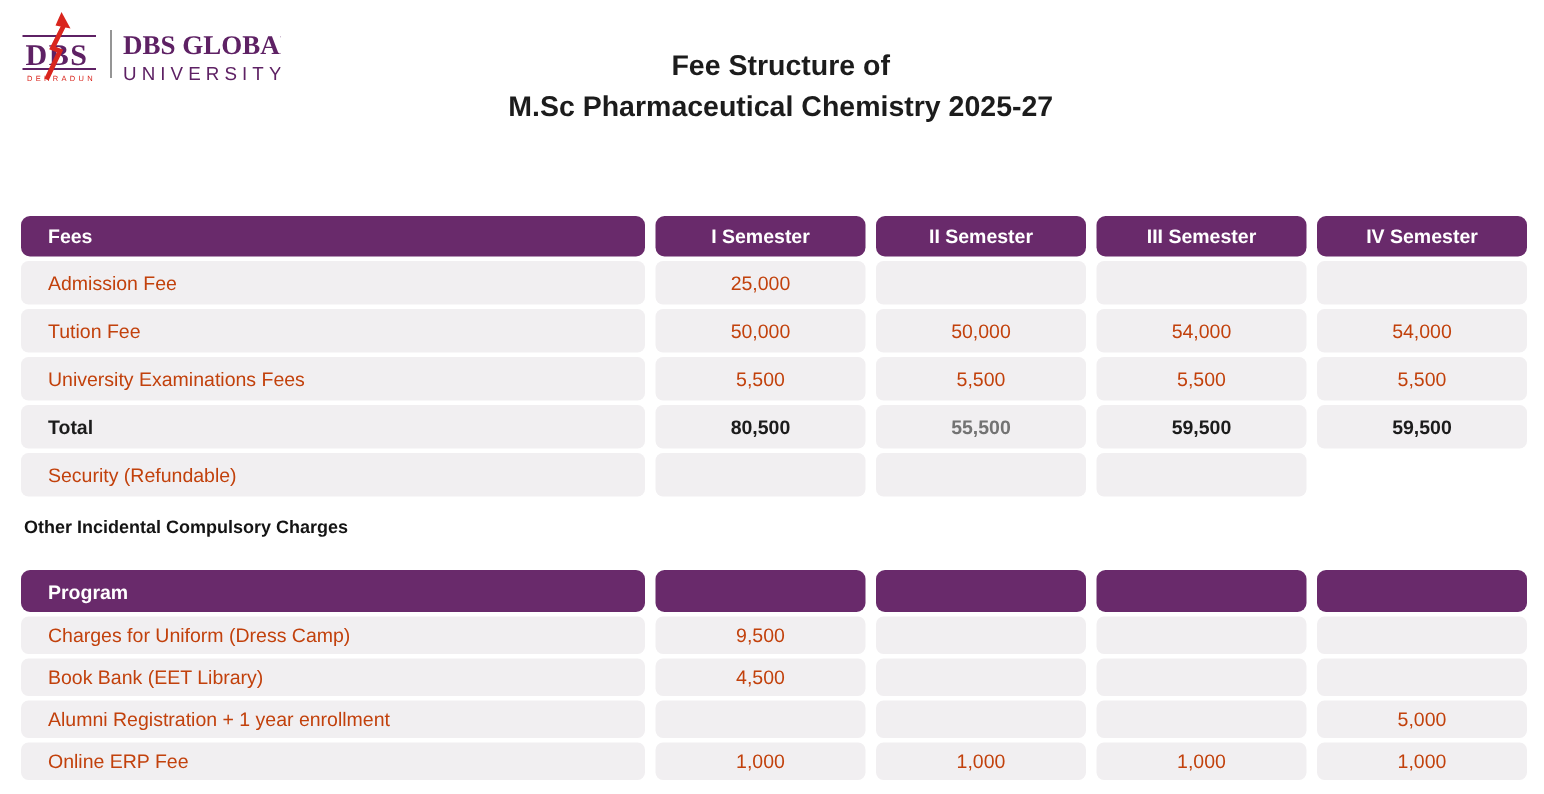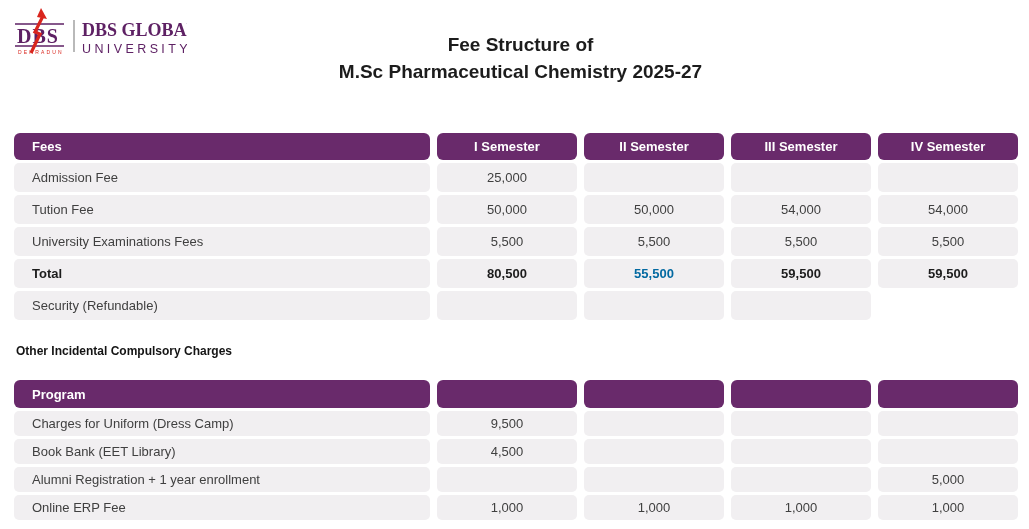--- a/index.html
+++ b/index.html
@@ -29,26 +29,26 @@
     position:absolute;top:344px;left:16px;
     font-size:12px;font-weight:bold;color:#141414;
   }
   
   .fee-grid{
     position:absolute;left:14px;width:1004px;
     display:grid;
     grid-template-columns:416px 140px 140px 140px 140px;
     column-gap:7px;row-gap:3px;
   }
-  #table1{top:133px;grid-template-rows:27px repeat(5,29px);}
+  #table1{top:144px;grid-template-rows:27px repeat(5,29px);}
   #table2{top:380px;grid-template-rows:28px repeat(4,25px);}
   .cell{
     display:flex;align-items:center;justify-content:center;
     font-size:13px;border-radius:5px;background:var(--row-bg);
-    color:#404040;white-space:nowrap;
+    color:#c2410c;white-space:nowrap;
   }
   .cell.head{
     background:var(--header-bg);color:var(--header-text);
     font-weight:bold;border-radius:6px;
   }
   .cell.label{justify-content:flex-start;padding-left:18px;}
   .row-bold .cell{font-weight:bold;color:#1c1c1c;}
 </style>
 </head>
 <body>
@@ -99,21 +99,21 @@
 
     <div class="cell label">University Examinations Fees</div>
     <div class="cell">5,500</div>
     <div class="cell">5,500</div>
     <div class="cell">5,500</div>
     <div class="cell">5,500</div>
 
     <div style="display:contents" class="row-bold">
       <div class="cell label" style="font-weight:bold;color:#1c1c1c">Total</div>
       <div class="cell" style="font-weight:bold;color:#1c1c1c">80,500</div>
-      <div class="cell" style="font-weight:bold;color:#0369a1">55,500</div>
+      <div class="cell" style="font-weight:bold;color:#737373">55,500</div>
       <div class="cell" style="font-weight:bold;color:#1c1c1c">59,500</div>
       <div class="cell" style="font-weight:bold;color:#1c1c1c">59,500</div>
     </div>
 
     <div class="cell label">Security (Refundable)</div>
     <div class="cell"></div>
     <div class="cell"></div>
     <div class="cell"></div>
   </div>
 

